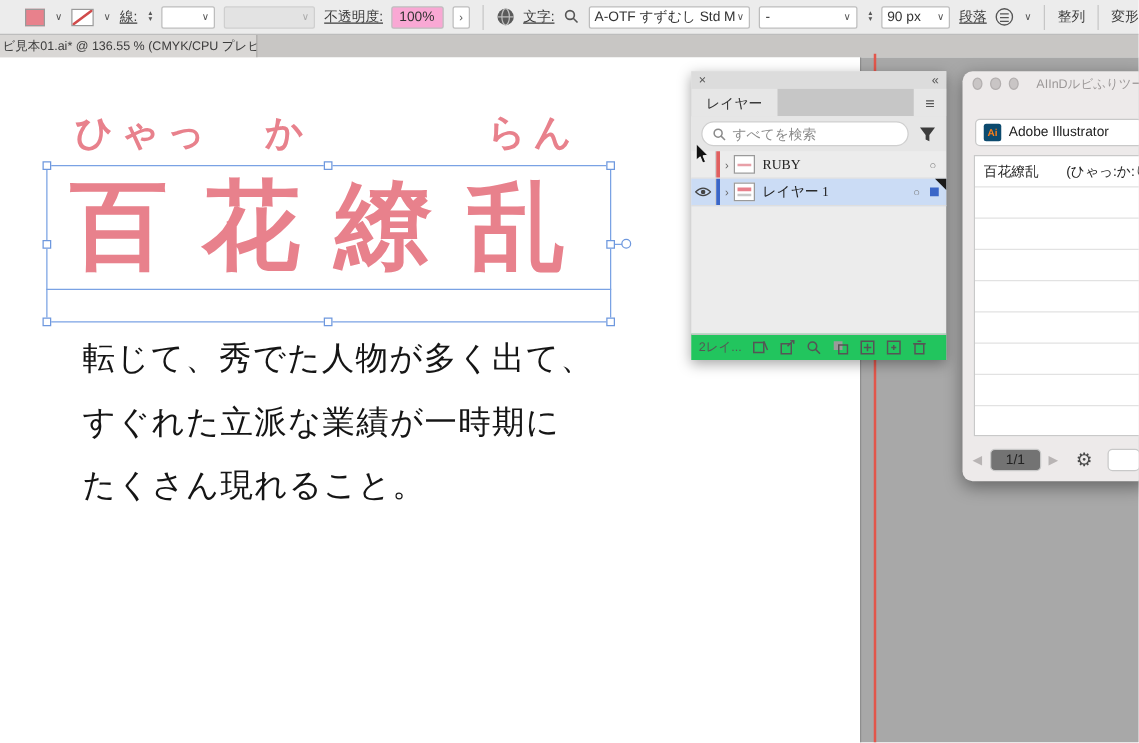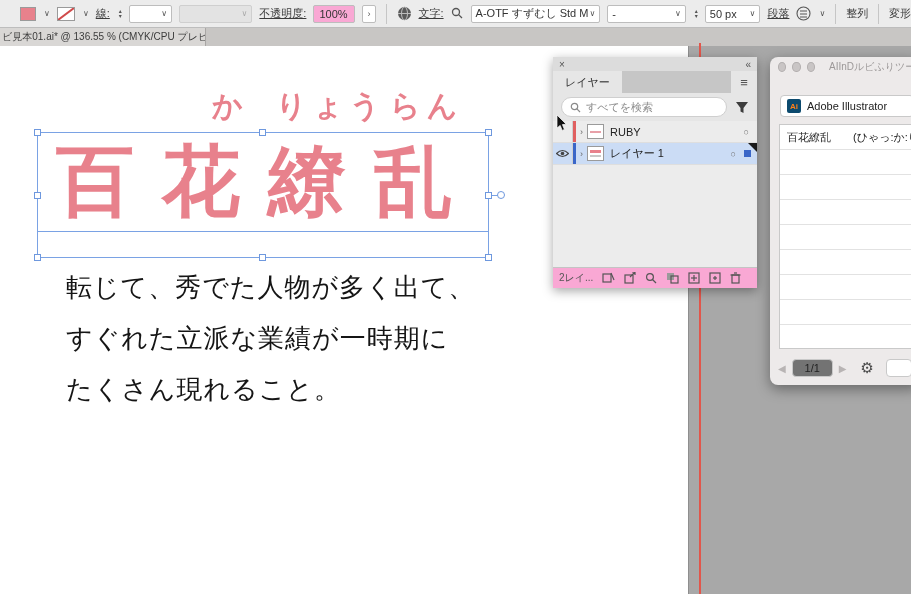--- a/index.html
+++ b/index.html
@@ -66,26 +66,26 @@
   .lp-search { flex:1; height:20px; background:#fff; border:1px solid #cfcfcf; border-radius:10px;
                display:flex; align-items:center; padding:0 8px; gap:5px; color:#8a8a8a; font-size:11px; }
   .lp-row { height:22px; display:flex; align-items:center; position:relative; background:#ececec;
             border-bottom:1px solid #dedede; }
   .lp-row.selected { background:#cbdcf5; }
   .eye-col { width:20px; height:100%; display:flex; align-items:center; justify-content:center;
              border-right:1px solid #d0d0d0; }
   .color-bar { width:3px; height:100%; }
   .tw { font-size:9px; color:#666; margin:0 4px; }
   .thumb { width:17px; height:15px; background:#fff; border:1px solid #9a9a9a; position:relative; overflow:hidden; }
-  .lname { margin-left:6px; font-size:11px; color:#222; }
+  .lname { margin-left:6px; font-size:11px; color:#222;font-family:Liberation Serif, serif; }
   .target { margin-left:auto; margin-right:8px; color:#777; font-size:9px; }
   .selsq { width:7px; height:7px; background:#3a66c8; margin-right:6px; }
   .fold { position:absolute; right:0; top:0; width:0; height:0; border-left:9px solid transparent;
           border-top:9px solid #1a1a1a; }
-  .lp-footer { position:absolute; left:0; bottom:0; width:100%; height:21px; background:#f9a8d4;
+  .lp-footer { position:absolute; left:0; bottom:0; width:100%; height:21px; background:#22c55e;
                border-top:1px solid #c4c4c4; display:flex; align-items:center; padding:0 6px; gap:9px;
                font-size:10px; color:#555; }
   .fi { display:flex; align-items:center; }
 
   
   .rubypanel { position:absolute; left:770px; top:57px; width:150px; height:328px; background:#edeaea;
                border-radius:8px; box-shadow:0 4px 14px rgba(0,0,0,.4); z-index:6; }
   .rp-title { height:20px; display:flex; align-items:center; padding:0 8px; gap:6px; }
   .light { width:10px; height:10px; border-radius:50%; background:#c9c5c5; border:1px solid #b3afaf; }
   .rp-title-text { font-size:10px; color:#9c9898; margin-left:8px; white-space:nowrap; overflow:hidden; }
@@ -161,21 +161,21 @@
     </span>
     <span class="combo" style="width:88px;">
       <span>-</span>
       <span class="chev">∨</span>
     </span>
     <span class="stepper">
       <span>▴</span>
       <span>▾</span>
     </span>
     <span class="combo" style="width:62px;">
-      <span>50 px</span>
+      <span>90 px</span>
       <span class="chev">∨</span>
     </span>
     <span class="lbl">段落</span>
     <span>
       <svg width="15" height="15">
           <circle cx="7.5" cy="7.5" r="6.5" fill="none" stroke="#555" stroke-width="1.1"></circle>
           <line x1="4" y1="5" x2="11" y2="5" stroke="#555" stroke-width="1"></line>
           <line x1="4" y1="8" x2="11" y2="8" stroke="#555" stroke-width="1"></line>
           <line x1="4" y1="11" x2="11" y2="11" stroke="#555" stroke-width="1"></line>
         </svg>
@@ -191,22 +191,22 @@
     <div class="doc-tab">
       <span>ビ見本01.ai* @ 136.55 % (CMYK/CPU プレビュー)</span>
     </div>
   </div>
 
   <div class="artboard"></div>
   <div class="pasteboard"></div>
   <div class="red-guide"></div>
 
   <div class="ruby-line">
+    <span class="ruby-seg" style="left:60px;">ひゃっ</span>
     <span class="ruby-seg" style="left:212px;">か</span>
-    <span class="ruby-seg" style="left:276px;">りょう</span>
     <span class="ruby-seg" style="left:390px;">らん</span>
   </div>
 
   <div class="main-title">百花繚乱</div>
 
   <div class="sel-box"></div>
   <div class="sel-baseline"></div>
   <div class="handle" style="left:34px;top:129px;"></div>
   <div class="handle" style="left:259px;top:129px;"></div>
   <div class="handle" style="left:485px;top:129px;"></div>

